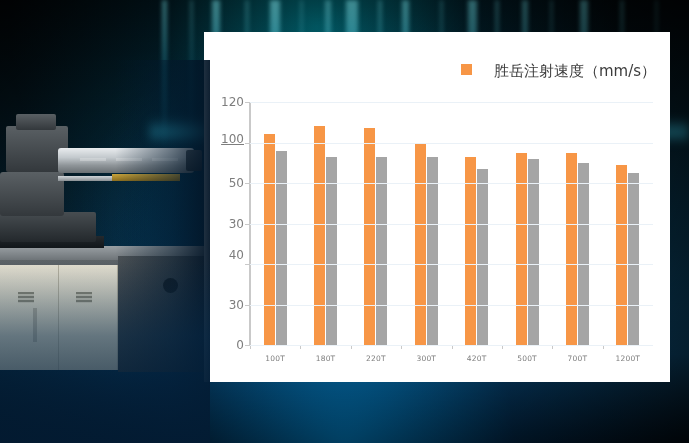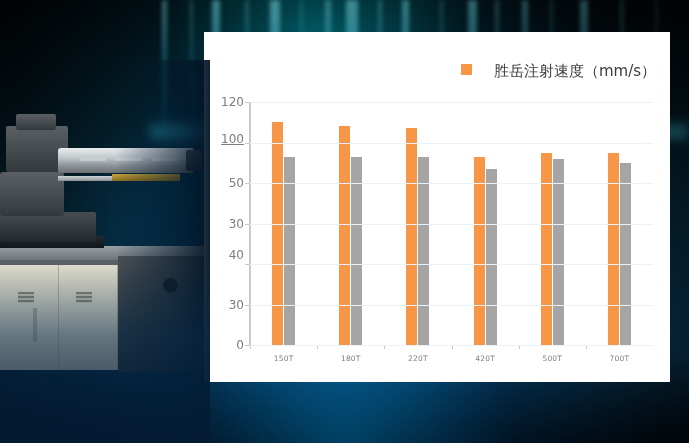--- a/index.html
+++ b/index.html
@@ -156,53 +156,65 @@
           <div class="ylab" style="top: 151px;">50</div>
           <div class="ylab" style="top: 107px; text-decoration: underline;">100</div>
           <div class="ylab" style="top: 70px;">120</div>
         </div>
       <div class="plot" id="plot">
         <div class="axisline"></div>
         <div class="xaxis"></div>
         <div class="groups" id="groups">
             <div class="group">
               <div class="xtick" style="left: 0px;"></div>
-              <div class="bar o" title="110" style="height: 222.75px;"></div>
-              <div class="bar g" title="93" style="height: 188.325px;"></div>
-              <div class="xlab">150T</div>
+              <div class="bar o" title="104" style="height: 210.6px;"></div>
+              <div class="bar g" title="96" style="height: 194.4px;"></div>
+              <div class="xlab">100T</div>
             </div>
             <div class="group">
               <div class="xtick" style="left: 0px;"></div>
               <div class="bar o" title="108" style="height: 218.7px;"></div>
               <div class="bar g" title="93" style="height: 188.325px;"></div>
               <div class="xlab">180T</div>
             </div>
             <div class="group">
               <div class="xtick" style="left: 0px;"></div>
               <div class="bar o" title="107" style="height: 216.675px;"></div>
               <div class="bar g" title="93" style="height: 188.325px;"></div>
               <div class="xlab">220T</div>
             </div>
             <div class="group">
               <div class="xtick" style="left: 0px;"></div>
+              <div class="bar o" title="100" style="height: 202.5px;"></div>
+              <div class="bar g" title="93" style="height: 188.325px;"></div>
+              <div class="xlab">300T</div>
+            </div>
+            <div class="group">
+              <div class="xtick" style="left: 0px;"></div>
               <div class="bar o" title="93" style="height: 188.325px;"></div>
               <div class="bar g" title="87" style="height: 176.175px;"></div>
               <div class="xlab">420T</div>
             </div>
             <div class="group">
               <div class="xtick" style="left: 0px;"></div>
               <div class="bar o" title="95" style="height: 192.375px;"></div>
               <div class="bar g" title="92" style="height: 186.3px;"></div>
               <div class="xlab">500T</div>
             </div>
             <div class="group">
               <div class="xtick" style="left: 0px;"></div>
               <div class="bar o" title="95" style="height: 192.375px;"></div>
               <div class="bar g" title="90" style="height: 182.25px;"></div>
               <div class="xlab">700T</div>
+            </div>
+            <div class="group">
+              <div class="xtick" style="left: 0px;"></div>
+              <div class="bar o" title="89" style="height: 180.225px;"></div>
+              <div class="bar g" title="85" style="height: 172.125px;"></div>
+              <div class="xlab">1200T</div>
             </div>
           </div>
       <div class="gridline" style="top: 243px;"></div>
           <div class="ytick" style="top: 243px;"></div>
           <div class="gridline" style="top: 202.5px;"></div>
           <div class="ytick" style="top: 202.5px;"></div>
           <div class="gridline" style="top: 162px;"></div>
           <div class="ytick" style="top: 162px;"></div>
           <div class="gridline" style="top: 121.5px;"></div>
           <div class="ytick" style="top: 121.5px;"></div>

